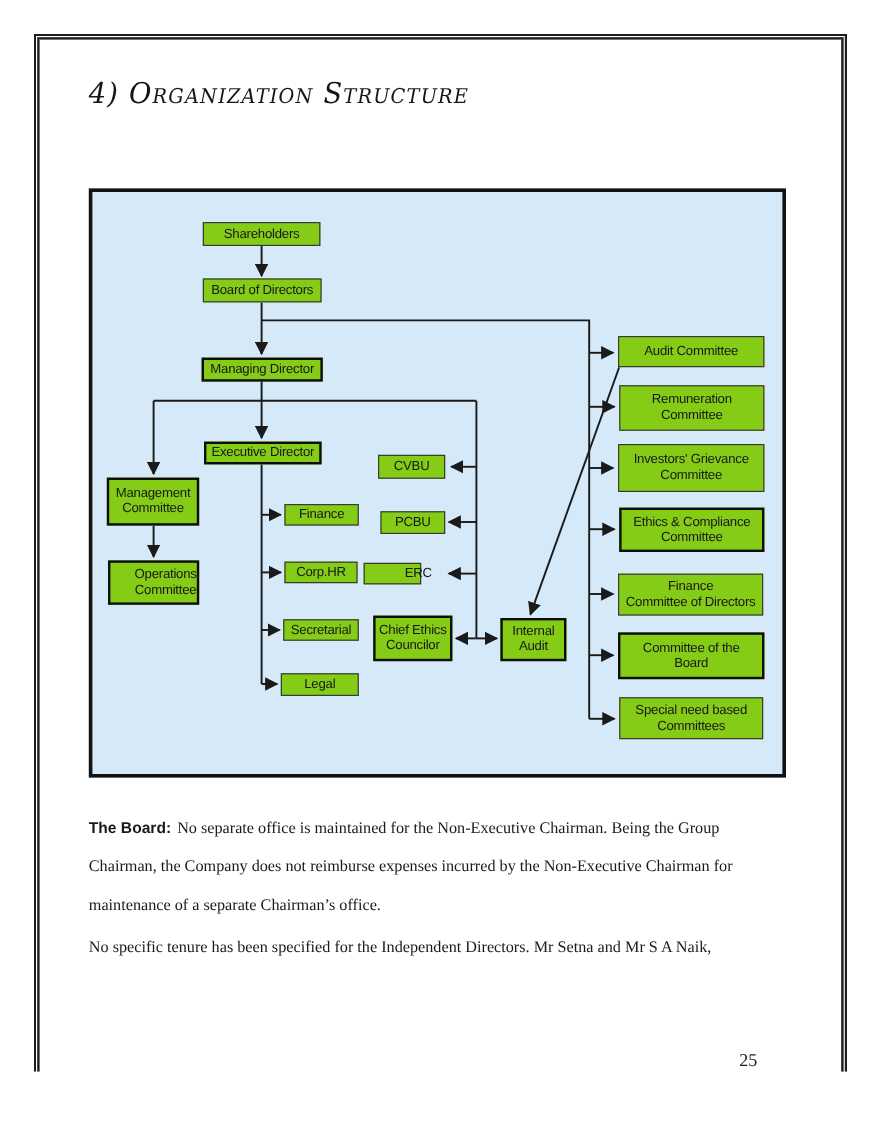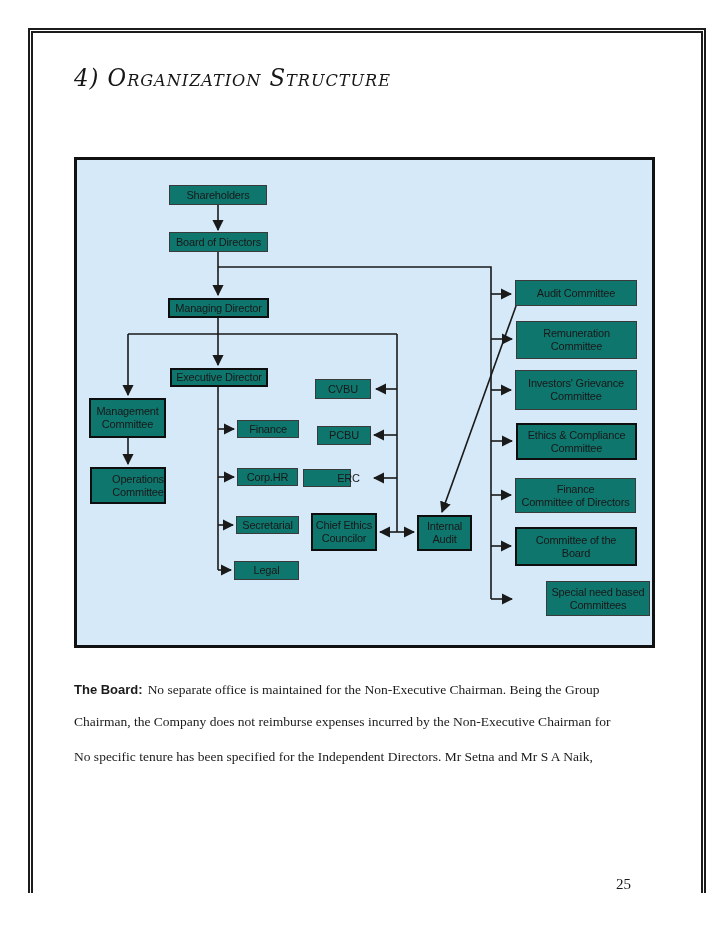--- a/index.html
+++ b/index.html
@@ -7,21 +7,21 @@
         font-family:"Liberation Serif",serif;color:#1a1a1a;}
   .frame{position:absolute;left:28px;top:28px;width:678px;height:865px;box-sizing:border-box;
          border:5px double #1c1c1c;border-bottom:none;}
   .title{position:absolute;left:74px;top:64px;font-family:"DejaVu Serif",serif;
          font-style:italic;font-variant:small-caps;font-size:24px;letter-spacing:1px;
          transform:scaleX(.95);transform-origin:left center;white-space:nowrap;color:#161616;}
   .chart{position:absolute;left:74px;top:157px;width:581px;height:491px;}
   .chart-bg{position:absolute;inset:0;}
   .chart-frame{position:absolute;inset:0;border:3px solid #111;pointer-events:none;}
   .chart svg{position:absolute;left:0;top:0;}
-  .node{position:absolute;box-sizing:border-box;background:#0f766e;border:1px solid #3a3a3a;
+  .node{position:absolute;box-sizing:border-box;background:#84cc16;border:1px solid #3a3a3a;
         display:flex;align-items:center;justify-content:center;text-align:center;
         font-family:"Liberation Sans",sans-serif;font-size:11px;line-height:13px;
         letter-spacing:-0.2px;white-space:pre-line;color:#181818;}
   .node.thick{border:2px solid #0e0e0e;}
   .bodytext{position:absolute;left:74px;top:674px;width:626px;font-size:13.5px;}
   .bodytext .line{line-height:32px;white-space:nowrap;}
   .bodytext .lead{font-family:"Liberation Sans",sans-serif;font-weight:bold;margin-right:5px;font-size:13px;}
   .para2{margin-top:3px;}
   .pagenum{position:absolute;left:616px;top:876px;font-size:15px;}
 </style>
@@ -104,31 +104,32 @@
         <div class="node" style="left: 442px; top: 164px; width: 121px; height: 38px;">Remuneration
 Committee</div>
         <div class="node" style="left: 441px; top: 213px; width: 122px; height: 40px;">Investors' Grievance
 Committee</div>
         <div class="node thick" style="left: 442px; top: 266px; width: 121px; height: 37px;">Ethics &amp; Compliance
 Committee</div>
         <div class="node" style="left: 441px; top: 321px; width: 121px; height: 35px;">Finance
 Committee of Directors</div>
         <div class="node thick" style="left: 441px; top: 370px; width: 122px; height: 39px;">Committee of the
 Board</div>
-        <div class="node" style="left: 442px; top: 424px; width: 104px; height: 35px; margin-left: 30px;">Special need based
+        <div class="node" style="left: 442px; top: 424px; width: 120px; height: 35px;">Special need based
 Committees</div>
       </div>
 
     <div class="chart-frame"></div>
   </div>
 
   <div class="bodytext">
     <div class="para1">
       <div class="line"><span class="lead">The Board:</span><span>No separate office is maintained for the Non-Executive Chairman. Being the Group</span></div>
       <div class="line">Chairman, the Company does not reimburse expenses incurred by the Non-Executive Chairman for</div>
+      <div class="line">maintenance of a separate Chairman’s office.</div>
     </div>
     <div class="para2">
       <div class="line">No specific tenure has been specified for the Independent Directors. Mr Setna and Mr S A Naik,</div>
     </div>
   </div>
 
   <div class="pagenum">25</div>
 
 </div>
 

